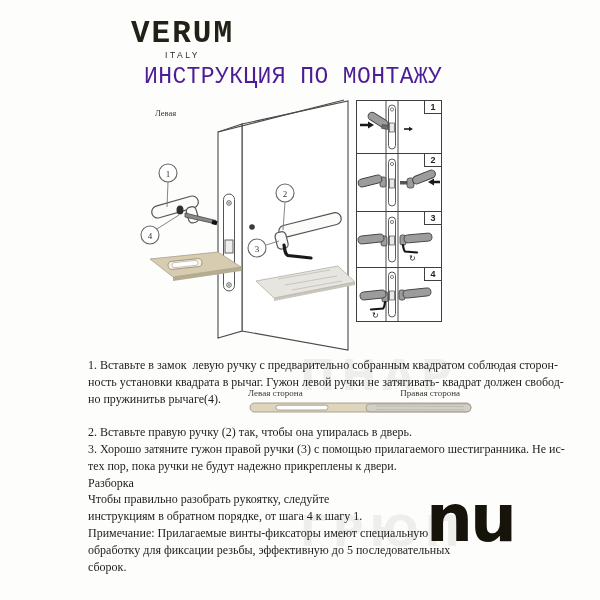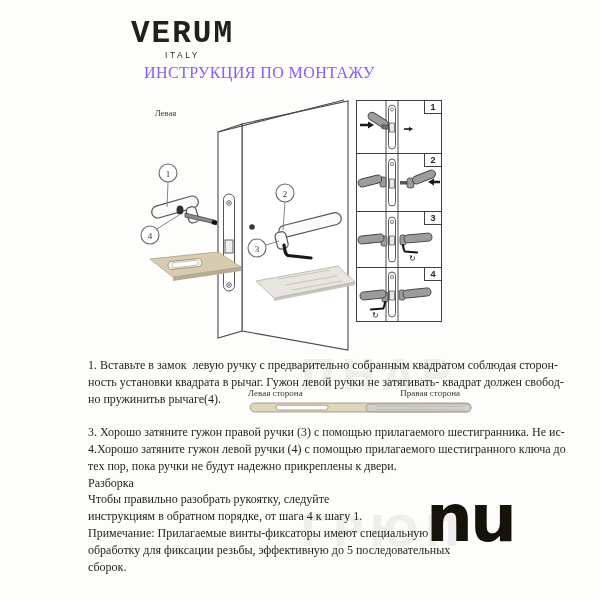--- a/index.html
+++ b/index.html
@@ -14,22 +14,22 @@
   .brand{left:131px;top:18px;text-align:center;}
   .brand-name{
     font-family:Liberation Mono, monospace;font-weight:700;
     font-size:31px;letter-spacing:2px;color:#232018;line-height:32px;
   }
   .brand-country{
     font-family:"Liberation Sans", sans-serif;font-size:8.5px;
     letter-spacing:2.5px;color:#2c2a24;line-height:10px;text-align:center;
   }
   .page-title{
-    left:144px;top:64px;font-size:16px;letter-spacing:0.4px;
-    color:#8b5cf6;white-space:pre;
+    left:144px;top:64px;font-size:23px;letter-spacing:0.4px;
+    color:#4c1d95;white-space:pre;font-family:Liberation Mono, monospace;
   }
   
   .watermark{
     left:300px;top:246px;z-index:2;
     font-family:"DejaVu Sans", sans-serif;font-weight:700;
     font-size:42px;letter-spacing:6px;line-height:52px;
     color:rgba(110,110,110,0.10);white-space:pre;
   }
   
   .main-diagram{left:128px;top:98px;z-index:1;}
@@ -248,22 +248,22 @@
     </svg>
     <div class="step-num">4</div>
   </div>
 </div>
 
 <div class="abs instructions">
   <div class="line">1. Вставьте в замок  левую ручку с предварительно собранным квадратом соблюдая сторон-</div>
   <div class="line">ность установки квадрата в рычаг. Гужон левой ручки не затягивать- квадрат должен свобод-</div>
   <div class="line">но пружинитьв рычаге(4).</div>
   <div class="line spacer">&nbsp;</div>
+  <div class="line">2. Вставьте правую ручку (2) так, чтобы она упиралась в дверь.</div>
   <div class="line">3. Хорошо затяните гужон правой ручки (3) с помощью прилагаемого шестигранника. Не ис-</div>
-  <div class="line">4.Хорошо затяните гужон левой ручки (4) с помощью прилагаемого шестигранного ключа до</div>
   <div class="line">тех пор, пока ручки не будут надежно прикреплены к двери.</div>
   <div class="line">Разборка</div>
   <div class="line">Чтобы правильно разобрать рукоятку, следуйте</div>
   <div class="line">инструкциям в обратном порядке, от шага 4 к шагу 1.</div>
   <div class="line">Примечание: Прилагаемые винты-фиксаторы имеют специальную</div>
   <div class="line">обработку для фиксации резьбы, эффективную до 5 последовательных</div>
   <div class="line">сборок.</div>
 </div>
 
 <div class="abs inset">

